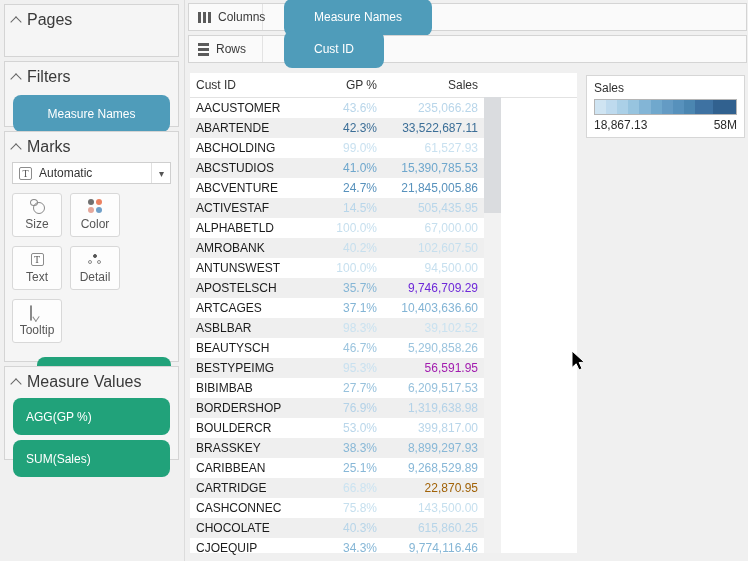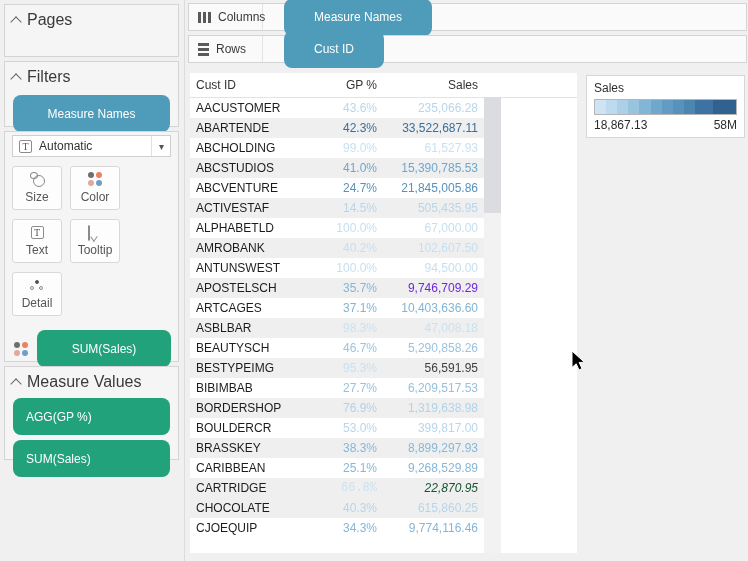--- a/index.html
+++ b/index.html
@@ -99,20 +99,24 @@
     <div class="card-header">
       <span class="chev"></span>
       <span>Filters</span>
     </div>
     <div id="filters-pills">
         <div class="pill blue">Measure Names</div>
       </div>
   </div>
 
   <div class="card" id="card-marks">
+    <div class="card-header">
+      <span class="chev"></span>
+      <span>Marks</span>
+    </div>
     <div class="mark-dd">
       <span class="ti">T</span>
       <span>Automatic</span>
       <span class="caret">▾</span>
     </div>
     <div id="marks-buttons">
         <div class="mark-btn">
           <span class="mbicon">
             <span class="sz">
               <i class="c1"></i>
@@ -133,33 +137,33 @@
           <span>Color</span>
         </div>
         <div class="mark-btn">
           <span class="mbicon">
             <span class="ti">T</span>
           </span>
           <span>Text</span>
         </div>
         <div class="mark-btn">
           <span class="mbicon">
-            <span class="tt-ic"><span class="bub"></span><span class="tail"></span></span>
-          </span>
-          <span>Tooltip</span>
-        </div>
-        <div class="mark-btn">
-          <span class="mbicon">
             <span class="dd-ic">
               <i class="f"></i>
               <i class="l"></i>
               <i class="r"></i>
             </span>
           </span>
           <span>Detail</span>
+        </div>
+        <div class="mark-btn">
+          <span class="mbicon">
+            <span class="tt-ic"><span class="bub"></span><span class="tail"></span></span>
+          </span>
+          <span>Tooltip</span>
         </div>
       </div>
     <div id="marks-pills">
         <div class="mp-row">
           <span>
             <span class="cd">
               <i style="background:#6f6f6f"></i>
               <i style="background:#ec8161"></i>
               <i style="background:#e5a79b"></i>
               <i style="background:#6f9fc8"></i>
@@ -274,31 +278,31 @@
         <div class="c3" style="color: #6d28d9;">9,746,709.29</div>
       </div>
       <div class="trow">
         <div class="c1">ARTCAGES</div>
         <div class="c2" style="color: rgb(130, 180, 213);">37.1%</div>
         <div class="c3" style="color: rgb(130, 180, 213);">10,403,636.60</div>
       </div>
       <div class="trow band">
         <div class="c1">ASBLBAR</div>
         <div class="c2" style="color: rgb(202, 226, 240);">98.3%</div>
-        <div class="c3" style="color: rgb(202, 226, 240);">47,008.18</div>
+        <div class="c3" style="color: rgb(202, 226, 240);">39,102.52</div>
       </div>
       <div class="trow">
         <div class="c1">BEAUTYSCH</div>
         <div class="c2" style="color: rgb(155, 196, 222);">46.7%</div>
         <div class="c3" style="color: rgb(155, 196, 222);">5,290,858.26</div>
       </div>
       <div class="trow band">
         <div class="c1">BESTYPEIMG</div>
         <div class="c2" style="color: rgb(201, 225, 240);">95.3%</div>
-        <div class="c3" style="color: #404040;">56,591.95</div>
+        <div class="c3" style="color: #a21caf;">56,591.95</div>
       </div>
       <div class="trow">
         <div class="c1">BIBIMBAB</div>
         <div class="c2" style="color: rgb(151, 193, 220);">27.7%</div>
         <div class="c3" style="color: rgb(151, 193, 220);">6,209,517.53</div>
       </div>
       <div class="trow band">
         <div class="c1">BORDERSHOP</div>
         <div class="c2" style="color: rgb(179, 210, 232);">76.9%</div>
         <div class="c3" style="color: rgb(179, 210, 232);">1,319,638.98</div>
@@ -313,22 +317,27 @@
         <div class="c2" style="color: rgb(136, 184, 215);">38.3%</div>
         <div class="c3" style="color: rgb(136, 184, 215);">8,899,297.93</div>
       </div>
       <div class="trow">
         <div class="c1">CARIBBEAN</div>
         <div class="c2" style="color: rgb(135, 183, 215);">25.1%</div>
         <div class="c3" style="color: rgb(135, 183, 215);">9,268,529.89</div>
       </div>
       <div class="trow band">
         <div class="c1">CARTRIDGE</div>
-        <div class="c2" style="color: rgb(203, 227, 241); font-family: Liberation Mono, monospace;">66.8%</div>
-        <div class="c3" style="color: #14532d; font-style: italic;">22,870.95</div>
+        <div class="c2" style="color: rgb(203, 227, 241);">66.8%</div>
+        <div class="c3" style="color: #a16207;">22,870.95</div>
+      </div>
+      <div class="trow">
+        <div class="c1">CASHCONNEC</div>
+        <div class="c2" style="color: rgb(197, 223, 238);">75.8%</div>
+        <div class="c3" style="color: rgb(197, 223, 238);">143,500.00</div>
       </div>
       <div class="trow band">
         <div class="c1">CHOCOLATE</div>
         <div class="c2" style="color: rgb(183, 213, 233);">40.3%</div>
         <div class="c3" style="color: rgb(183, 213, 233);">615,860.25</div>
       </div>
       <div class="trow">
         <div class="c1">CJOEQUIP</div>
         <div class="c2" style="color: rgb(133, 182, 214);">34.3%</div>
         <div class="c3" style="color: rgb(133, 182, 214);">9,774,116.46</div>

